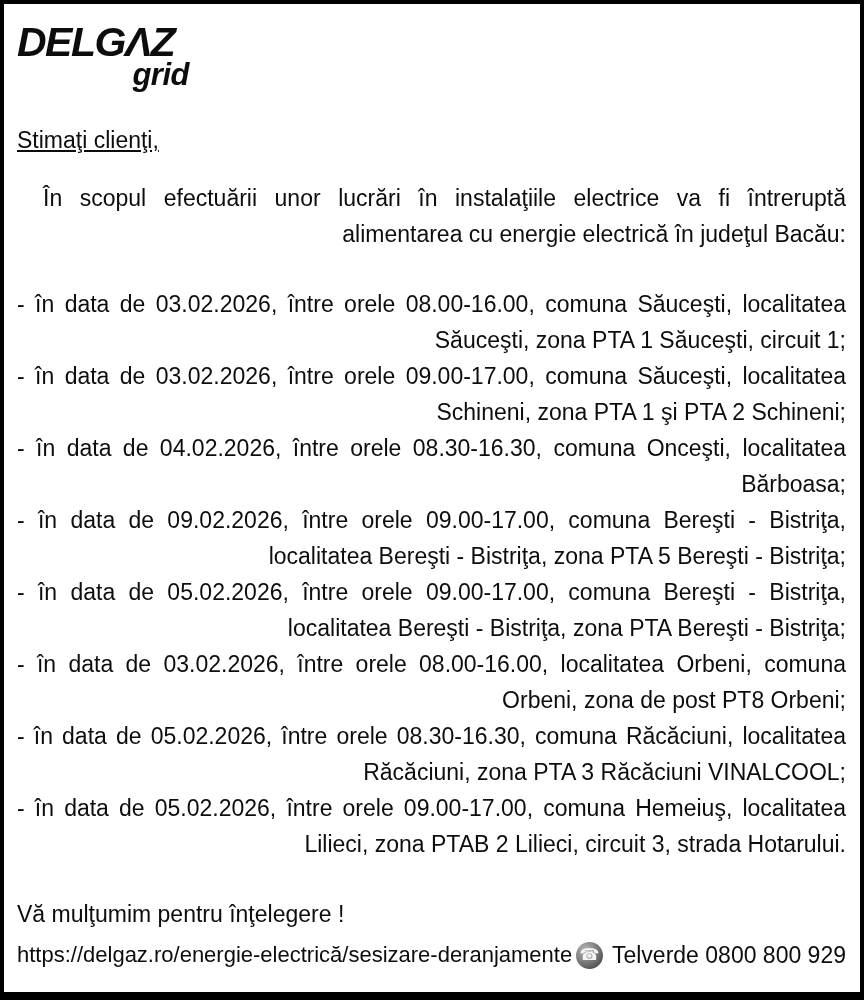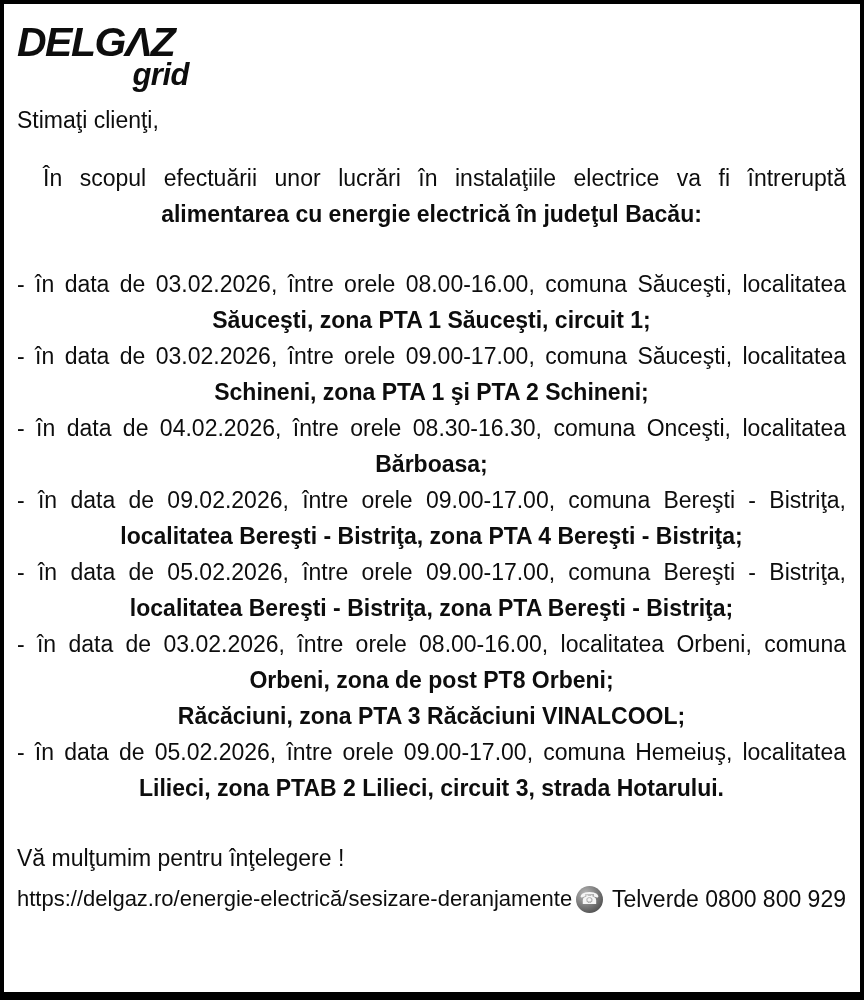--- a/index.html
+++ b/index.html
@@ -24,26 +24,26 @@
   .logo-name {
     font-size: 41px; line-height: 44px; letter-spacing: -1.5px;
     white-space: nowrap;
   }
   .logo-sub {
     font-size: 31px; line-height: 30px; margin-top: -4px;
     text-align: right; padding-right: 4px; letter-spacing: -0.5px;
   }
   
   .txt { font-size: 23px; line-height: 36px; }
-  .salutation { margin-top: 12px; }
+  .salutation { margin-top: 32px; text-decoration: underline; }
   .intro { margin-top: 22px; }
   .outage-list { margin-top: 34px; }
   .closing { margin-top: 34px; }
   .line.just { text-align: justify; text-align-last: justify; }
-  .line.last { text-align: center; font-weight: bold; }
+  .line.last { text-align: right; }
   .indent { text-indent: 26px; }
   
   .footer {
     margin-top: 8px;
     display: flex; justify-content: space-between; align-items: center;
     font-size: 22px; line-height: 30px;
   }
   .footer-url { color: #0d0d0d; text-decoration: none; }
   .phone { display: flex; align-items: center; gap: 9px; font-size: 23px; }
   .phone-icon {
@@ -80,31 +80,32 @@
       <div class="outage-item">
         <div class="line just">- în data de 03.02.2026, între orele 09.00-17.00, comuna Săuceşti, localitatea</div>
         <div class="line last">Schineni, zona PTA 1 şi PTA 2 Schineni;</div>
       </div>
       <div class="outage-item">
         <div class="line just">- în data de 04.02.2026, între orele 08.30-16.30, comuna Onceşti, localitatea</div>
         <div class="line last">Bărboasa;</div>
       </div>
       <div class="outage-item">
         <div class="line just">- în data de 09.02.2026, între orele 09.00-17.00, comuna Bereşti - Bistriţa,</div>
-        <div class="line last">localitatea Bereşti - Bistriţa, zona PTA 4 Bereşti - Bistriţa;</div>
+        <div class="line last">localitatea Bereşti - Bistriţa, zona PTA 5 Bereşti - Bistriţa;</div>
       </div>
       <div class="outage-item">
         <div class="line just">- în data de 05.02.2026, între orele 09.00-17.00, comuna Bereşti - Bistriţa,</div>
         <div class="line last">localitatea  Bereşti - Bistriţa, zona PTA Bereşti - Bistriţa;</div>
       </div>
       <div class="outage-item">
         <div class="line just">- în data de 03.02.2026, între orele 08.00-16.00, localitatea Orbeni, comuna</div>
         <div class="line last">Orbeni, zona de post PT8 Orbeni;</div>
       </div>
       <div class="outage-item">
+        <div class="line just">- în data de 05.02.2026, între orele 08.30-16.30, comuna Răcăciuni, localitatea</div>
         <div class="line last">Răcăciuni, zona PTA 3 Răcăciuni VINALCOOL;</div>
       </div>
       <div class="outage-item">
         <div class="line just">- în data de 05.02.2026, între orele 09.00-17.00, comuna Hemeiuş, localitatea</div>
         <div class="line last">Lilieci, zona PTAB 2 Lilieci, circuit 3, strada Hotarului.</div>
       </div>
     </div>
 
   <div class="txt closing">Vă mulţumim pentru înţelegere !</div>
 

